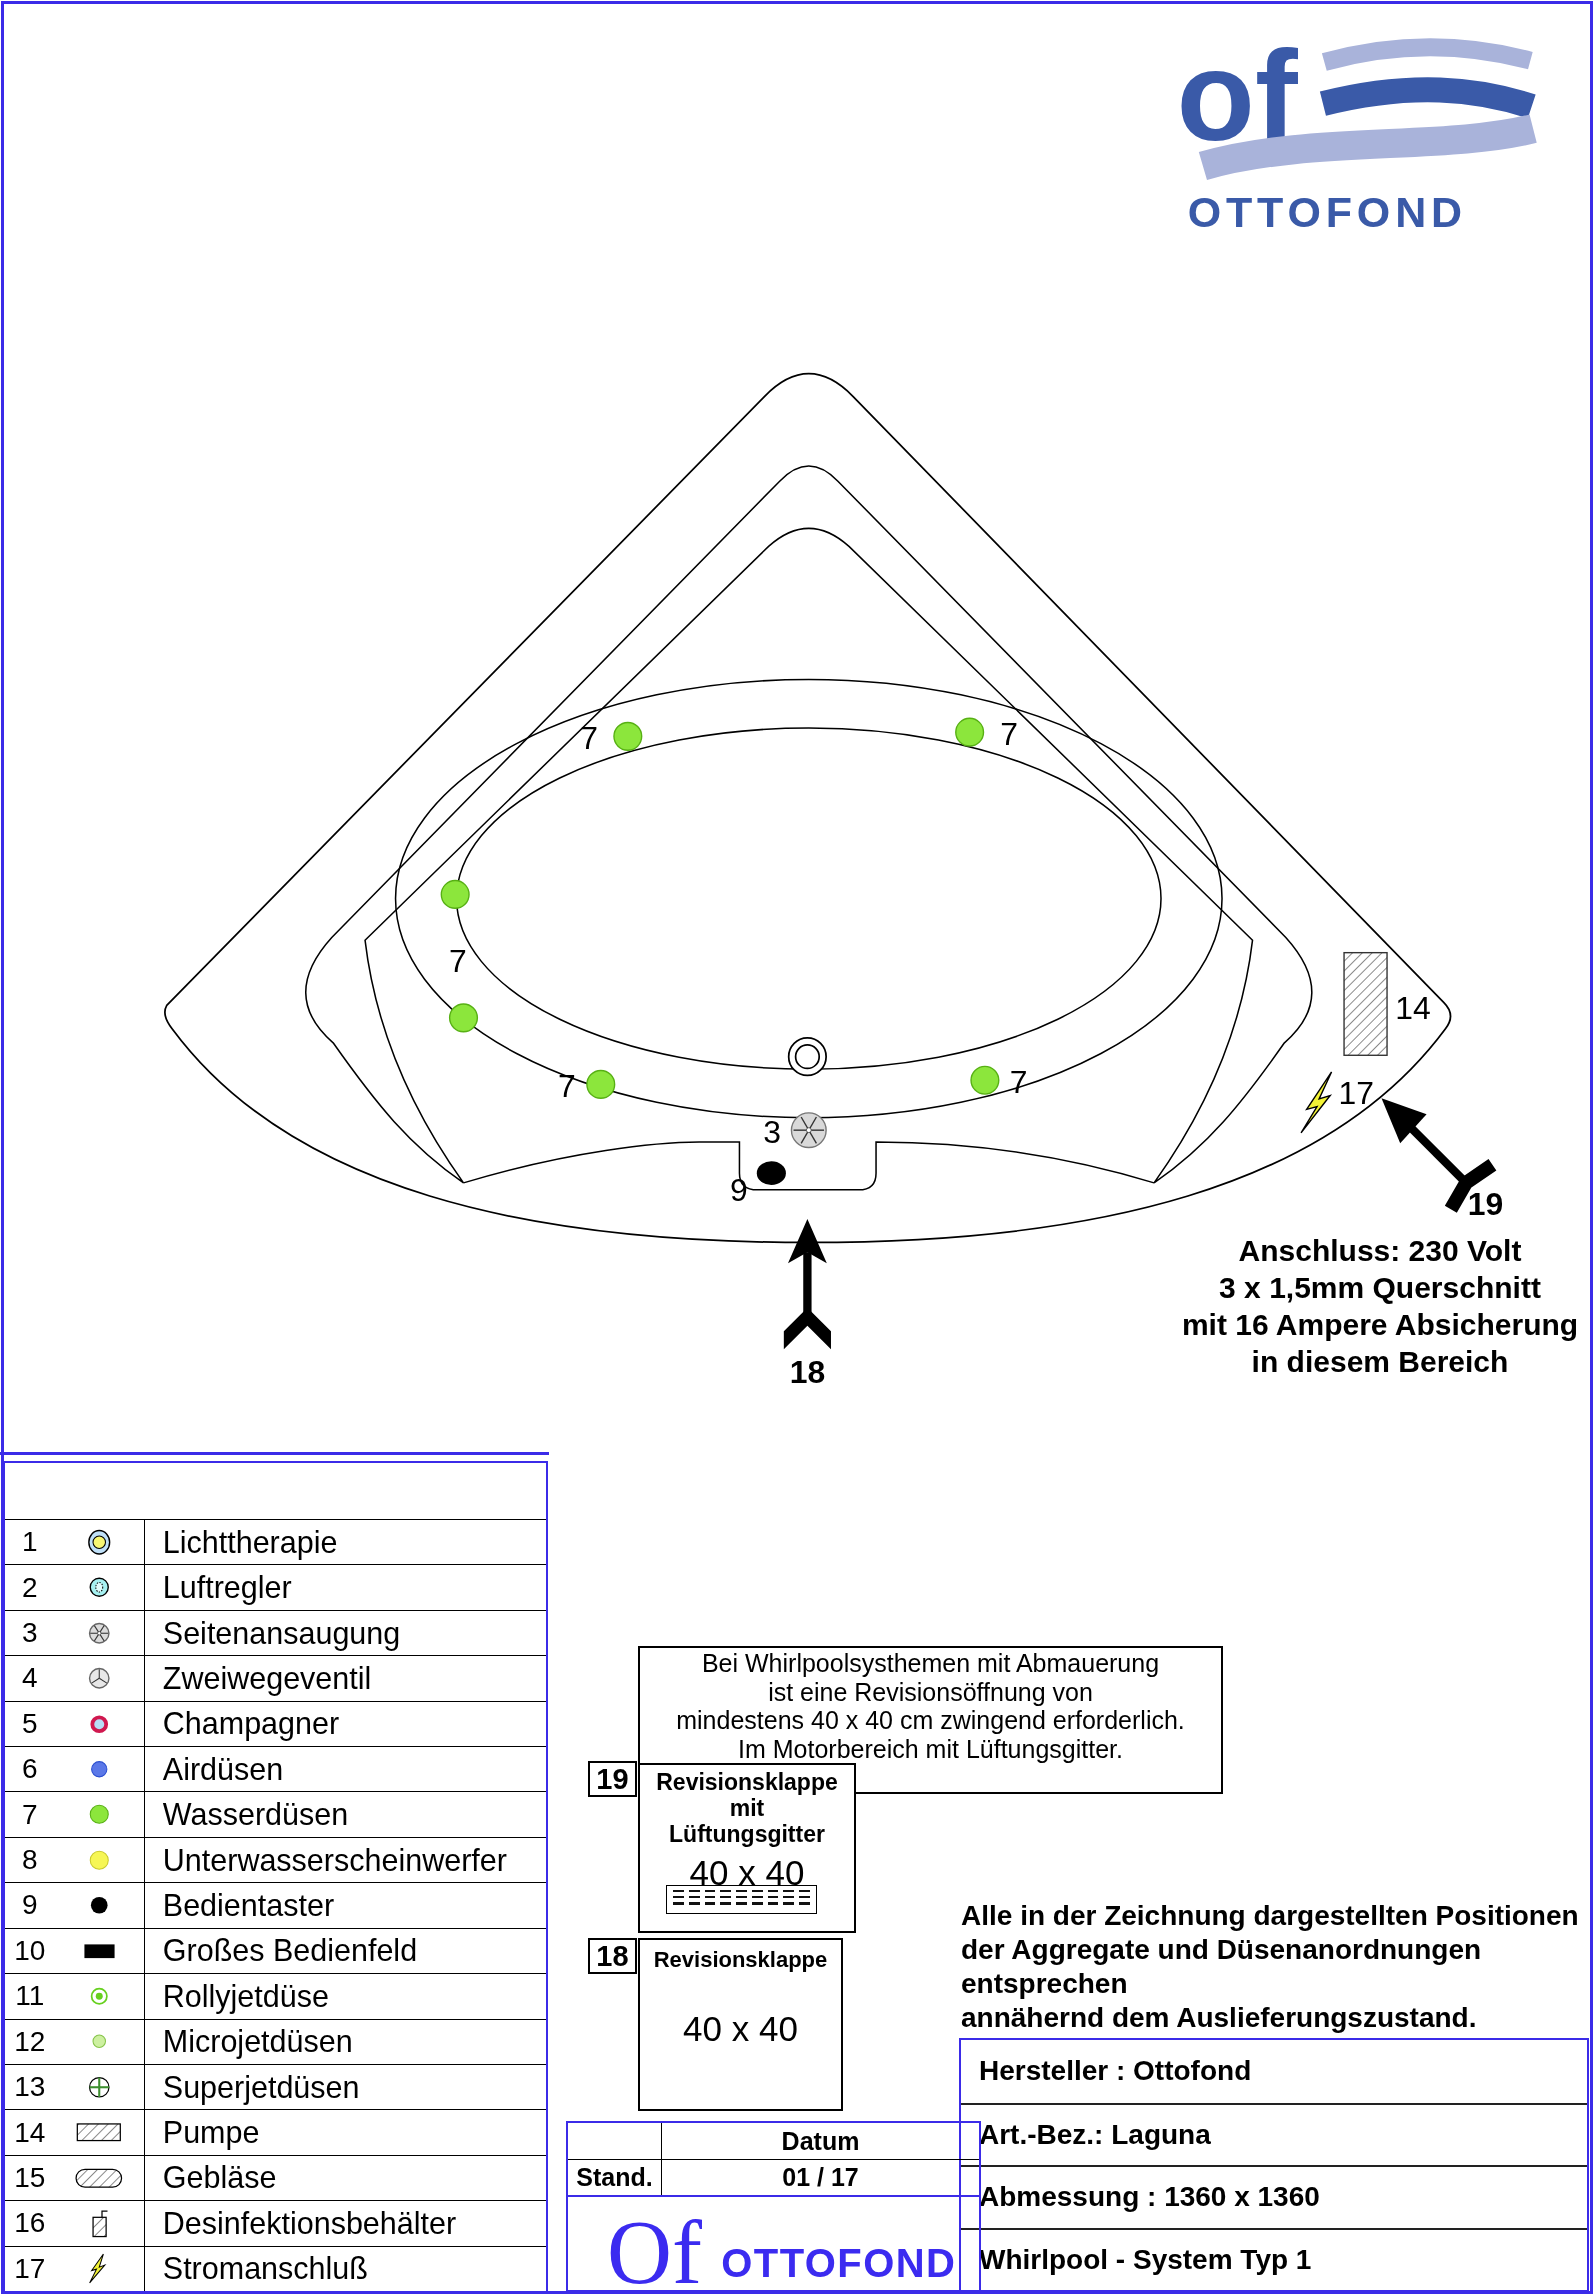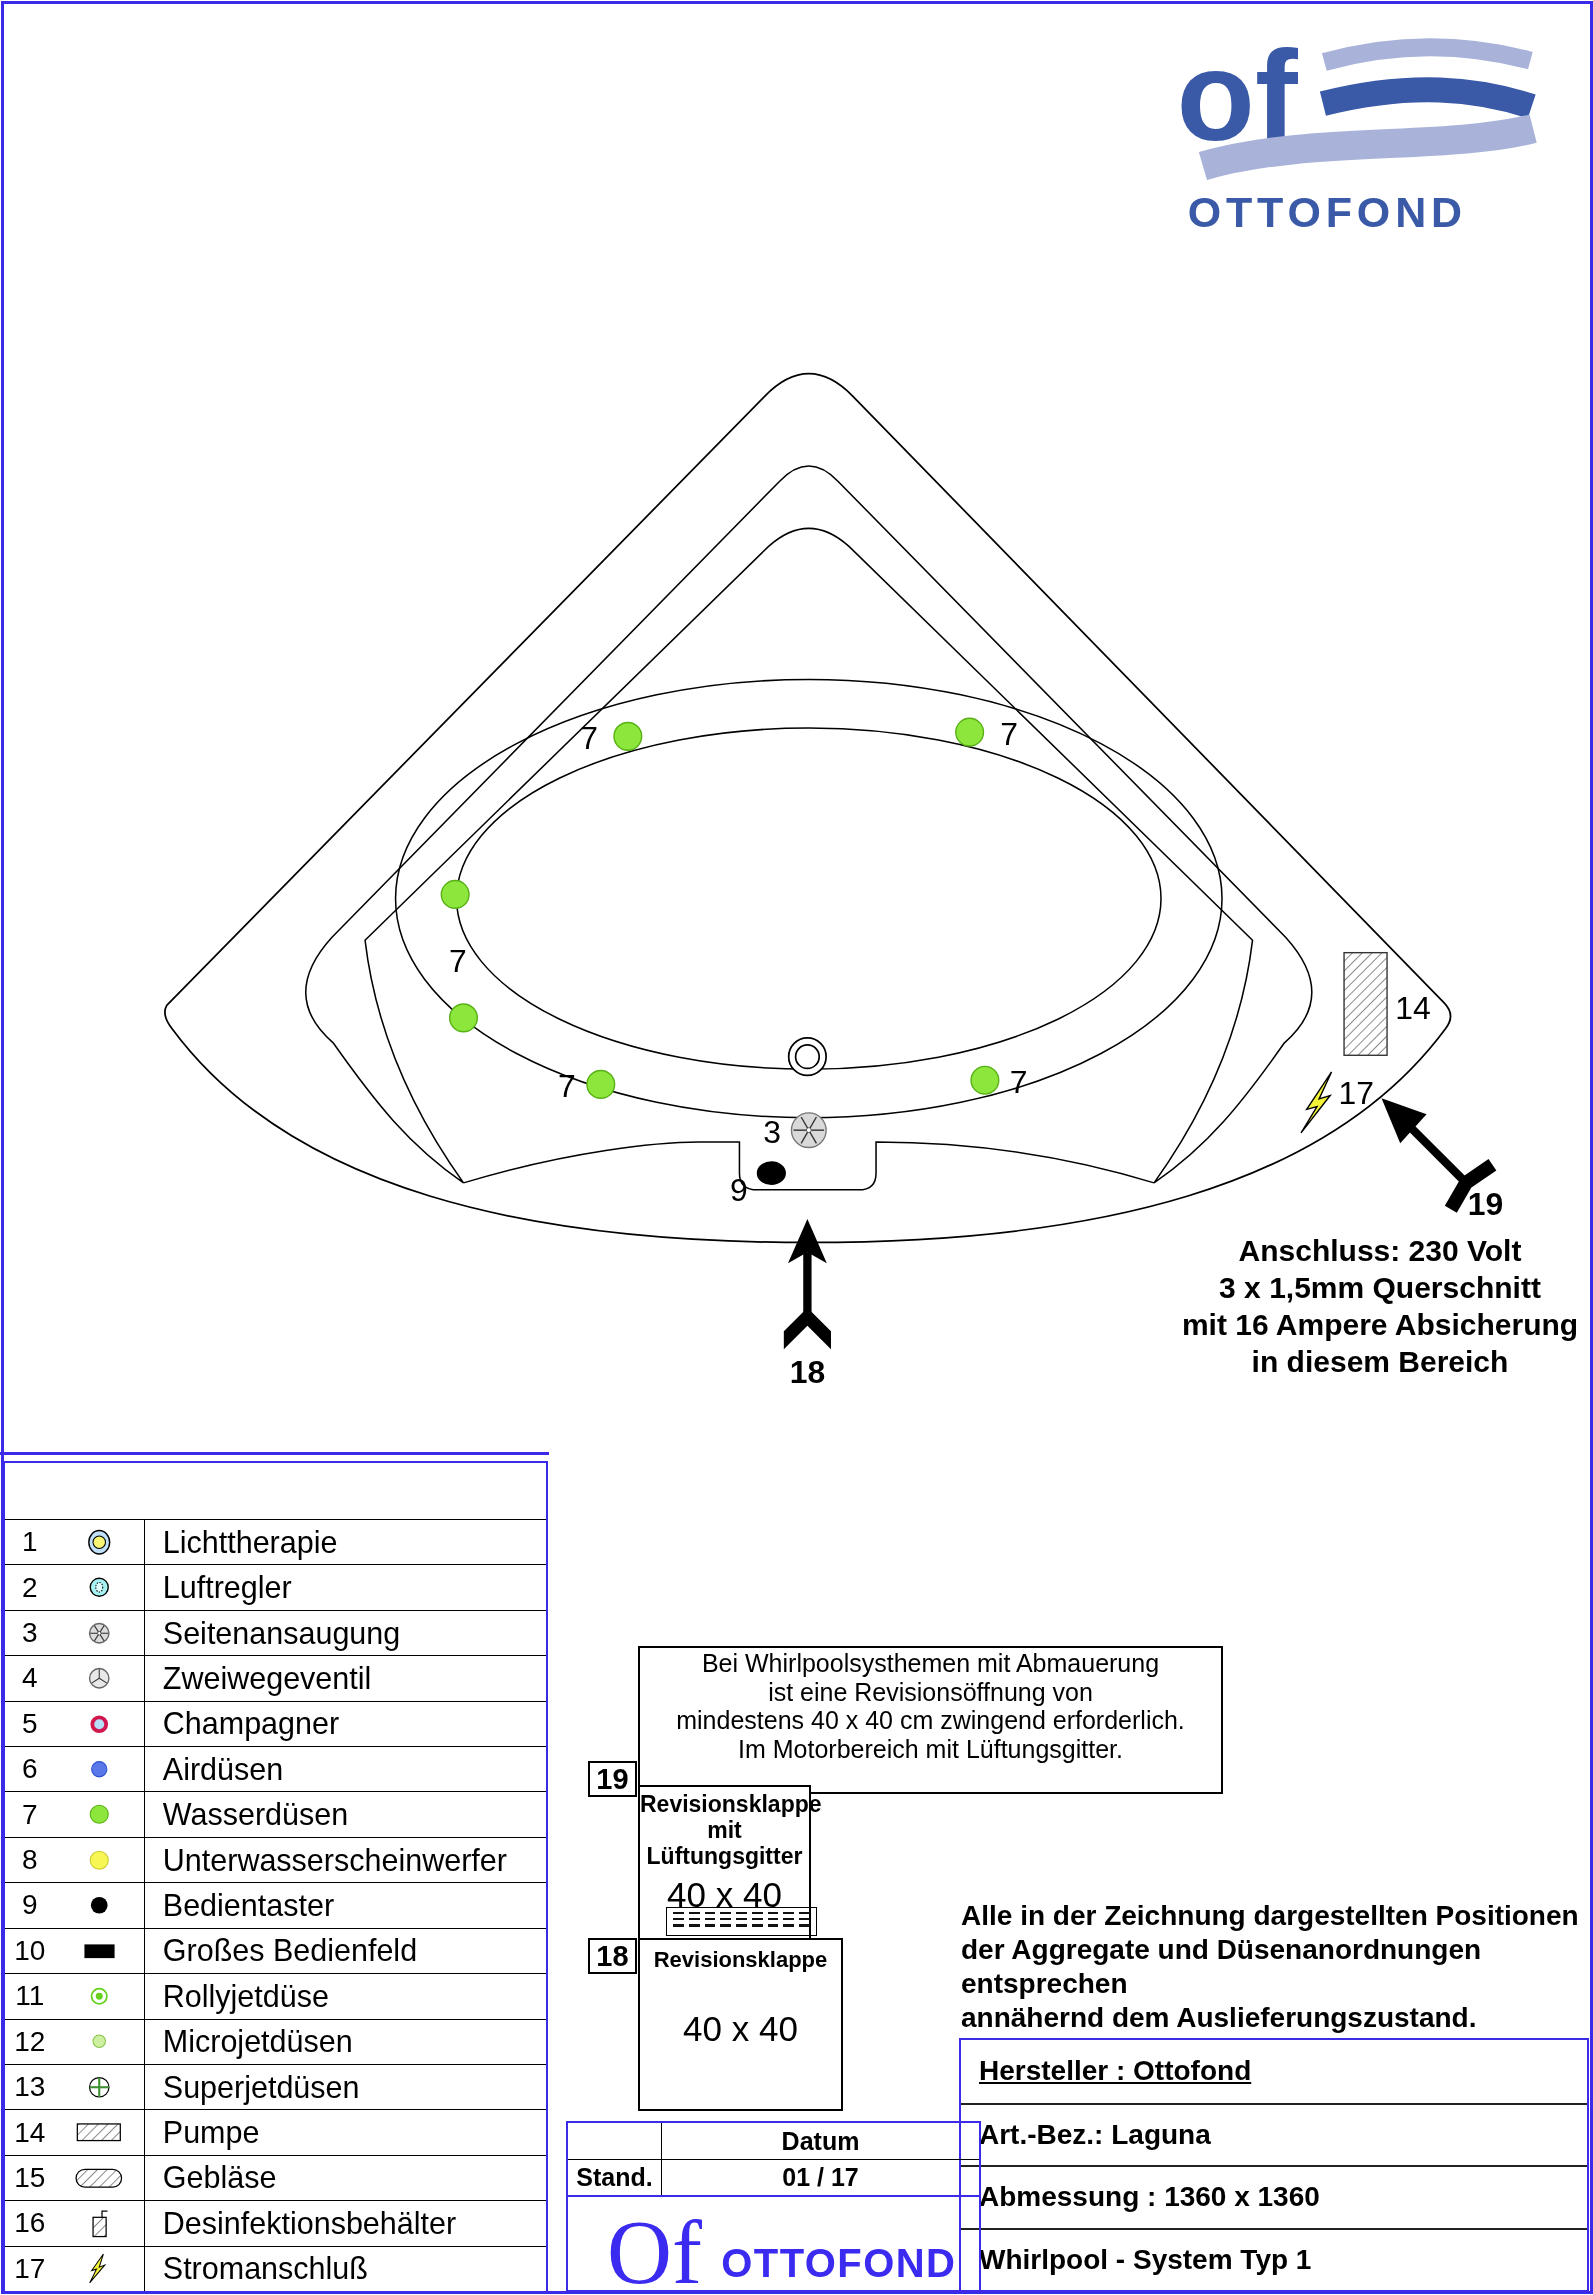--- a/index.html
+++ b/index.html
@@ -21,38 +21,38 @@
         padding-left:18px;font-size:30.5px;white-space:nowrap;}
   
   #anschluss{position:absolute;left:1172px;top:1232px;width:416px;text-align:center;
              font-weight:bold;font-size:30px;line-height:37px;}
   #infobox{position:absolute;left:638px;top:1646px;width:585px;height:148px;border:2.1px solid #000;
            box-sizing:border-box;text-align:center;font-size:25px;line-height:28.4px;padding-top:1.4px;}
   .plate{position:absolute;width:49px;height:36px;border:2.1px solid #000;box-sizing:border-box;
          background:#fff;display:flex;align-items:center;justify-content:center;
          font-weight:bold;font-size:29px;}
   .callout{position:absolute;border:2.1px solid #000;box-sizing:border-box;background:#fff;text-align:center;}
-  #co19{left:638px;top:1763px;width:173px;height:170px;margin-top:22px;}
+  #co19{left:638px;top:1763px;width:218px;height:170px;}
   #co19 .t{font-weight:bold;font-size:23px;line-height:26px;margin-top:4.2px;}
   #co19 .s{font-size:35px;margin-top:5.5px;}
   #vent{position:absolute;left:26px;top:120px;width:151px;height:29px;border:1.4px solid #000;
         box-sizing:border-box;display:flex;gap:4.9px;padding:4.2px 6.2px;}
   #vent span{flex:1;background:repeating-linear-gradient(to bottom,#111 0 2.1px,transparent 2.1px 6.2px);}
   #co18{left:638px;top:1938px;width:205px;height:173px;}
   #co18 .t{font-weight:bold;font-size:22px;margin-top:7px;}
   #co18 .s{font-size:35px;margin-top:36px;}
   #note-right{position:absolute;left:961px;top:1899px;width:624px;font-weight:bold;
               font-size:28px;line-height:34px;}
   
   #titleblock{position:absolute;left:959px;top:2038px;width:630px;height:254px;
               border:2.1px solid #3b2be8;box-sizing:border-box;display:grid;
               grid-template-rows:repeat(4,1fr);}
   #titleblock .trow{display:flex;align-items:center;padding-left:18px;font-weight:bold;
                     font-size:28px;border-top:2.1px solid #222;}
-  #titleblock .trow:first-child{border-top:none;text-decoration:underline;}
+  #titleblock .trow:first-child{border-top:none;}
   
   #stamp{position:absolute;left:554px;top:2121px;width:415px;height:171px;
          border:2.1px solid #3b2be8;box-sizing:border-box;margin-left:12px;}
   #stamp .r1{height:36px;display:flex;border-bottom:1.4px solid #000;}
   #stamp .r2{height:35px;display:flex;border-bottom:2.1px solid #3b2be8;}
   #stamp .c1{width:93px;border-right:1.4px solid #000;display:flex;align-items:center;
              justify-content:center;font-weight:bold;font-size:25px;}
   #stamp .c2{flex:1;display:flex;align-items:center;justify-content:center;
              font-weight:bold;font-size:25px;}
   #stamp .logoarea{height:94px;display:flex;align-items:flex-end;padding:0 0 4.2px 39px;}

